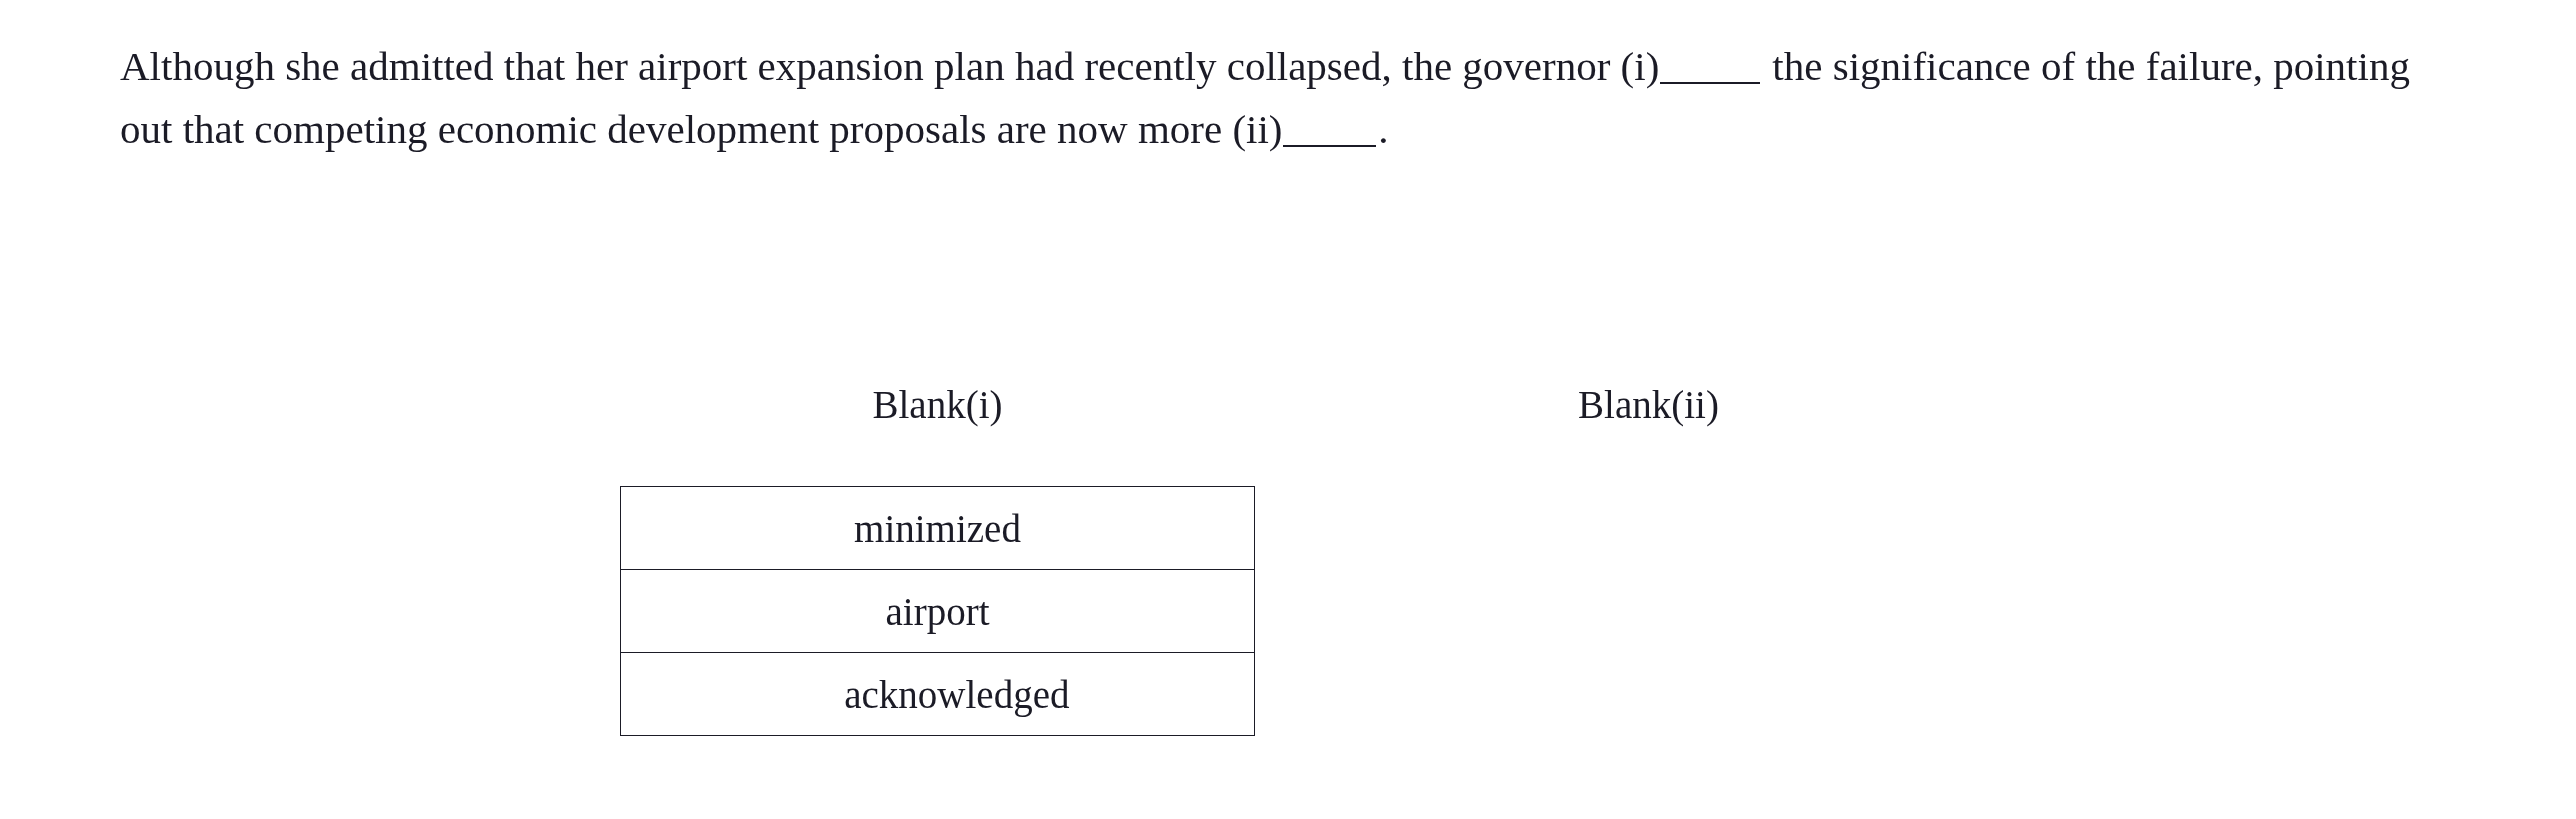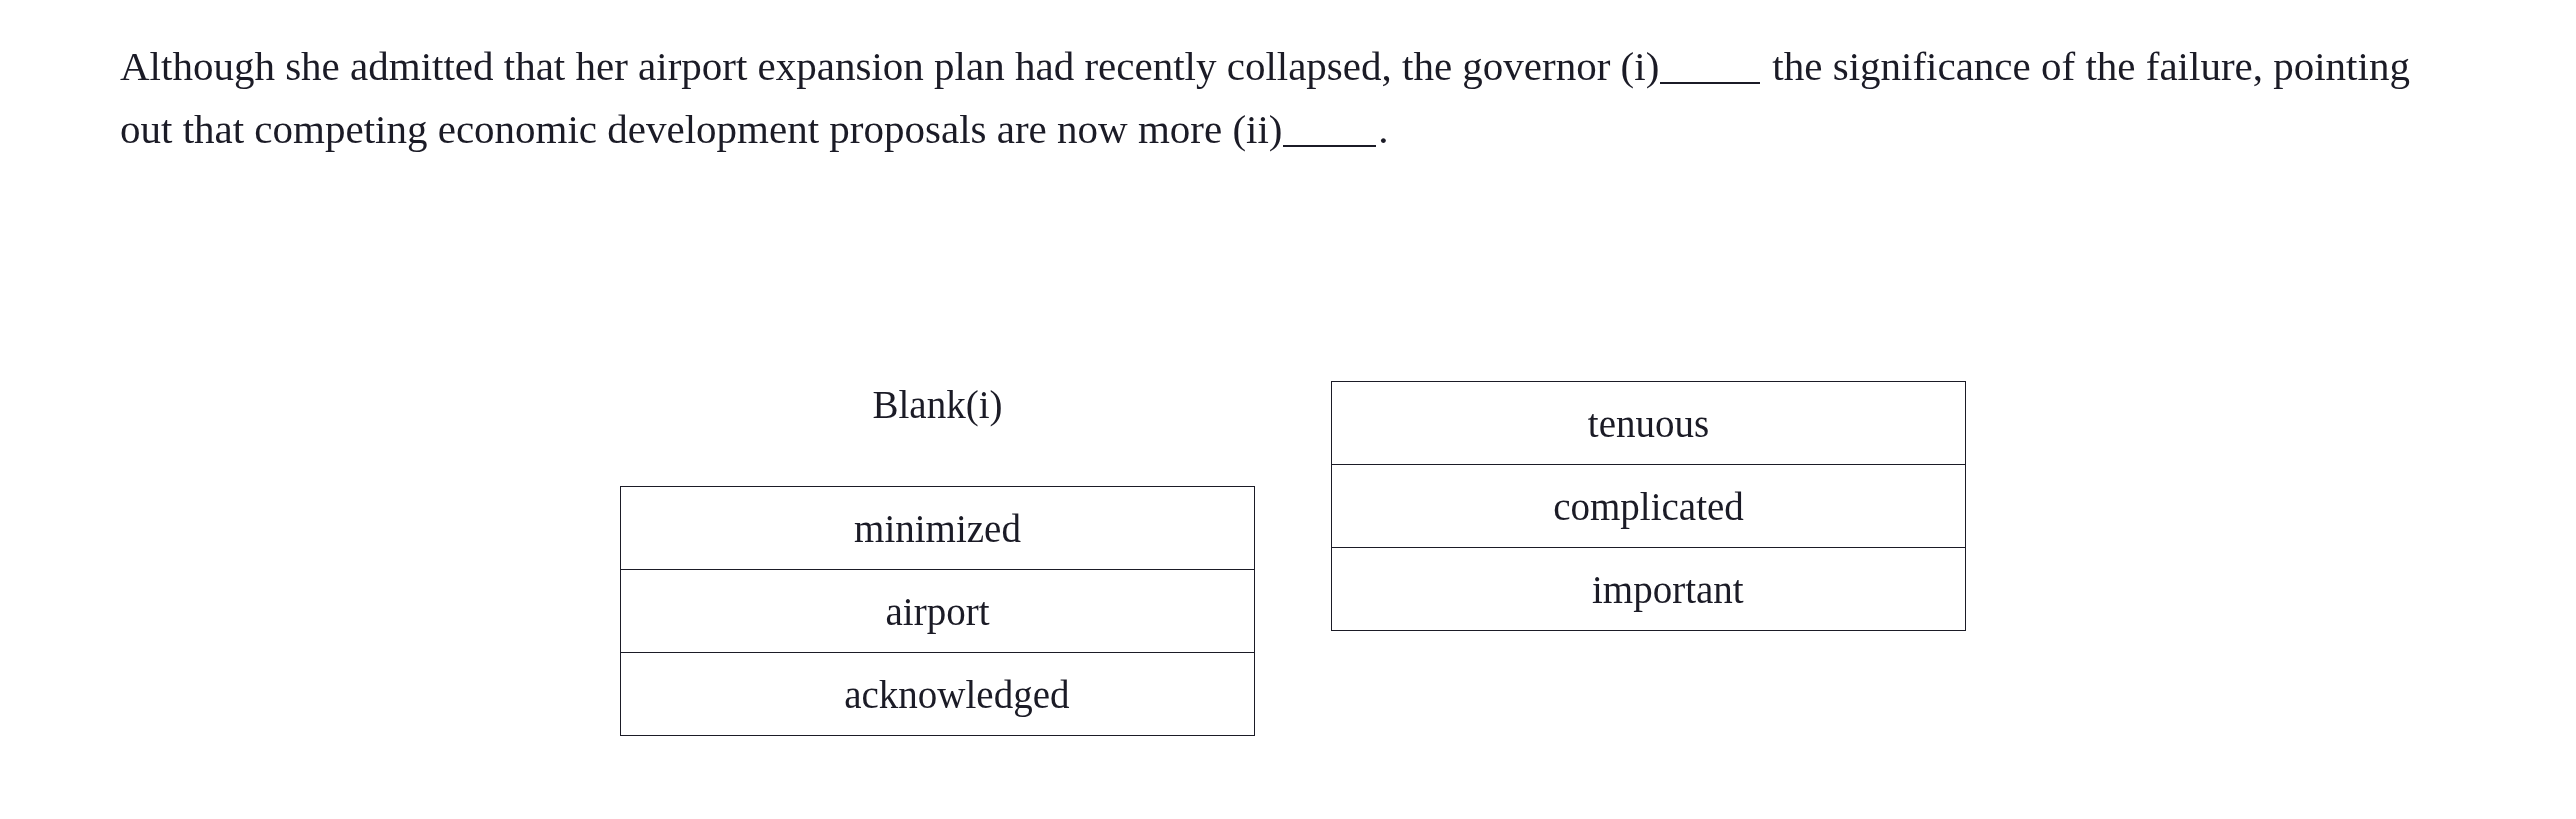--- a/index.html
+++ b/index.html
@@ -109,29 +109,17 @@
           <td>airport</td>
         </tr>
         <tr>
           <td>acknowledged</td>
         </tr>
       </tbody>
     </table>
   </div>
 
   <div class="blank-group" id="blank-group-2">
-    <table class="option-table">
-      <tbody>
-        <tr>
-          <td>tenuous</td>
-        </tr>
-        <tr>
-          <td>complicated</td>
-        </tr>
-        <tr>
-          <td>important</td>
-        </tr>
-      </tbody>
-    </table>
+    <div class="blank-heading">Blank(ii)</div>
   </div>
 
 </div>
 
 
 </body></html>

